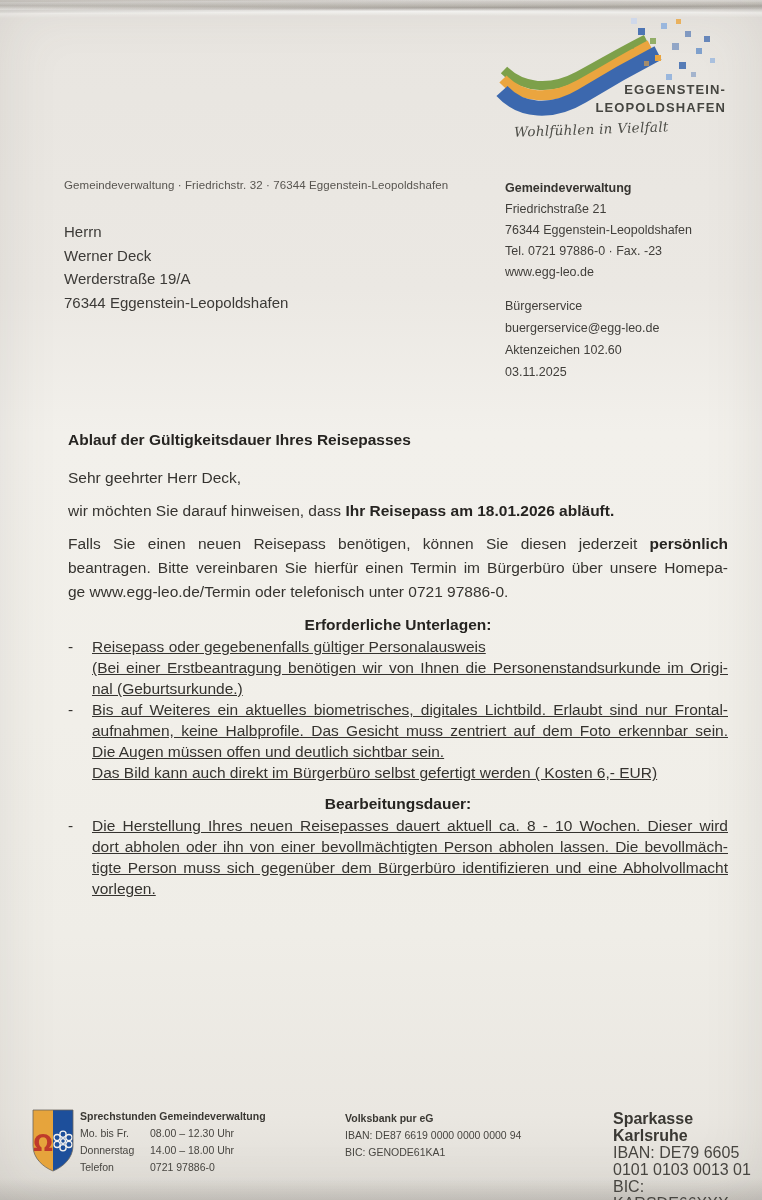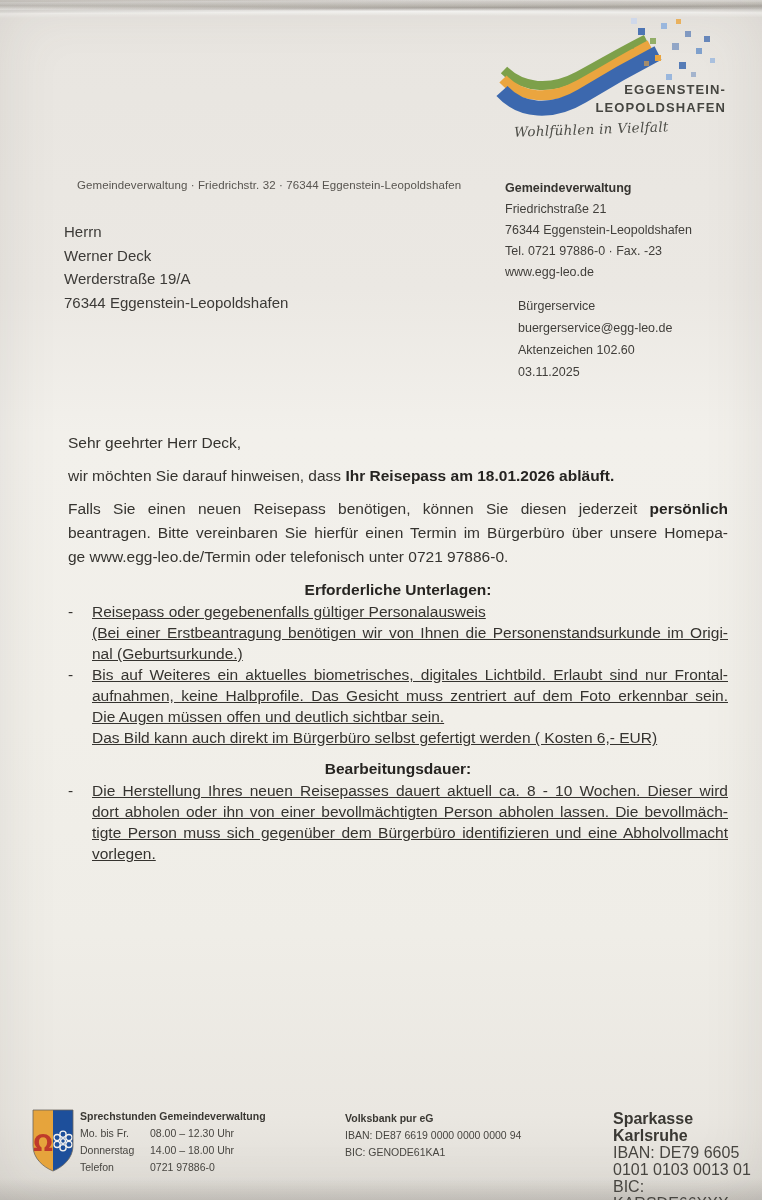--- a/index.html
+++ b/index.html
@@ -18,25 +18,25 @@
 
   
   .logo{position:absolute;left:488px;top:14px;width:240px;height:135px;}
   .logo svg{position:absolute;left:0;top:0;}
   .logo-name{position:absolute;right:2px;text-align:right;font-weight:700;font-size:13px;letter-spacing:1.1px;color:#454540;line-height:18px;white-space:nowrap;}
   .logo-name.l1{top:67px;}
   .logo-name.l2{top:85px;}
   .logo-tagline{position:absolute;left:26px;top:107px;font-family:"DejaVu Serif",serif;font-style:italic;font-size:13.5px;color:#4c4c46;transform:rotate(-2deg);letter-spacing:0.3px;}
 
   
-  .sender-line{position:absolute;left:77px;top:179px;font-size:11.5px;color:#57544f;letter-spacing:0.1px;text-align:center;}
+  .sender-line{position:absolute;left:64px;top:179px;font-size:11.5px;color:#57544f;letter-spacing:0.1px;text-align:center;}
   .recipient{position:absolute;left:64px;top:220px;font-size:15px;line-height:23.5px;color:#3c3a37;}
   .contact{position:absolute;left:505px;top:178px;font-size:12.5px;line-height:21px;color:#403e3a;}
   .contact .bold{font-weight:700;color:#363430;}
-  .service{position:absolute;left:505px;top:295px;font-size:12.5px;color:#403e3a;margin-left:13px;}
+  .service{position:absolute;left:505px;top:295px;font-size:12.5px;color:#403e3a;}
   .service div{line-height:22px;}
 
   
   .body-text{position:absolute;left:68px;top:431px;width:660px;font-size:15.5px;color:#35332f;}
   .blk{margin-top:9px;}
   .blk:first-child{margin-top:0;}
   .blk-subject{font-weight:700;color:#262421;margin-bottom:17px;}
   .blk-heading{font-weight:700;color:#262421;margin-top:12px;text-align:center;}
   .blk-list{margin-top:2px;}
   .ln{line-height:24px;min-height:24px;}
@@ -116,20 +116,21 @@
   </div>
 
   <div class="service">
     <div>Bürgerservice</div>
     <div>buergerservice@egg-leo.de</div>
     <div>Aktenzeichen 102.60</div>
     <div>03.11.2025</div>
   </div>
 
   <div class="body-text" id="letter-body">
+      <div class="blk blk-subject">Ablauf der Gültigkeitsdauer Ihres Reisepasses</div>
       <div class="blk blk-lines">
         <div class="ln"><span>Sehr geehrter Herr Deck,</span></div>
       </div>
       <div class="blk blk-lines">
         <div class="ln"><span>wir möchten Sie darauf hinweisen, dass </span><span class="b">Ihr Reisepass am 18.01.2026 abläuft.</span></div>
       </div>
       <div class="blk blk-lines">
         <div class="ln just"><span>Falls Sie einen neuen Reisepass benötigen, können Sie diesen jederzeit </span><span class="b">persönlich</span></div>
         <div class="ln just"><span>beantragen. Bitte vereinbaren Sie hierfür einen Termin im Bürgerbüro über unsere Homepa-</span></div>
         <div class="ln"><span>ge www.egg-leo.de/Termin oder telefonisch unter 0721 97886-0.</span></div>

